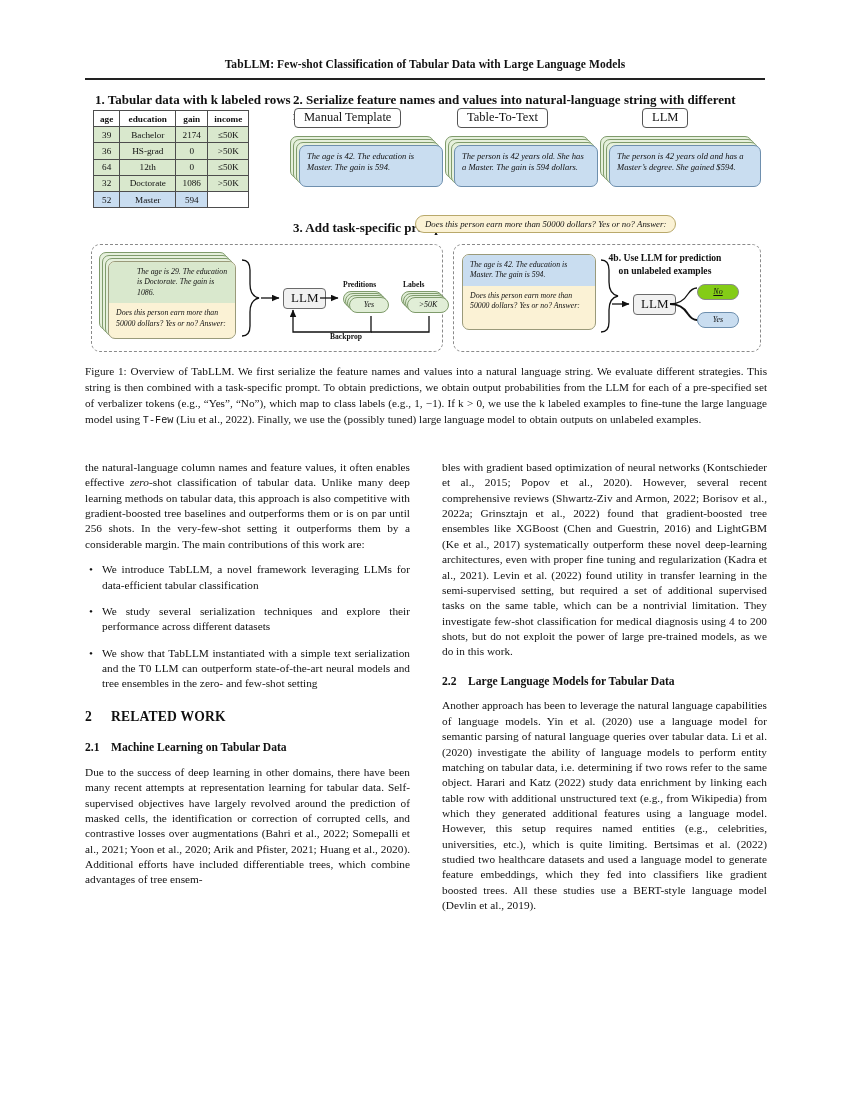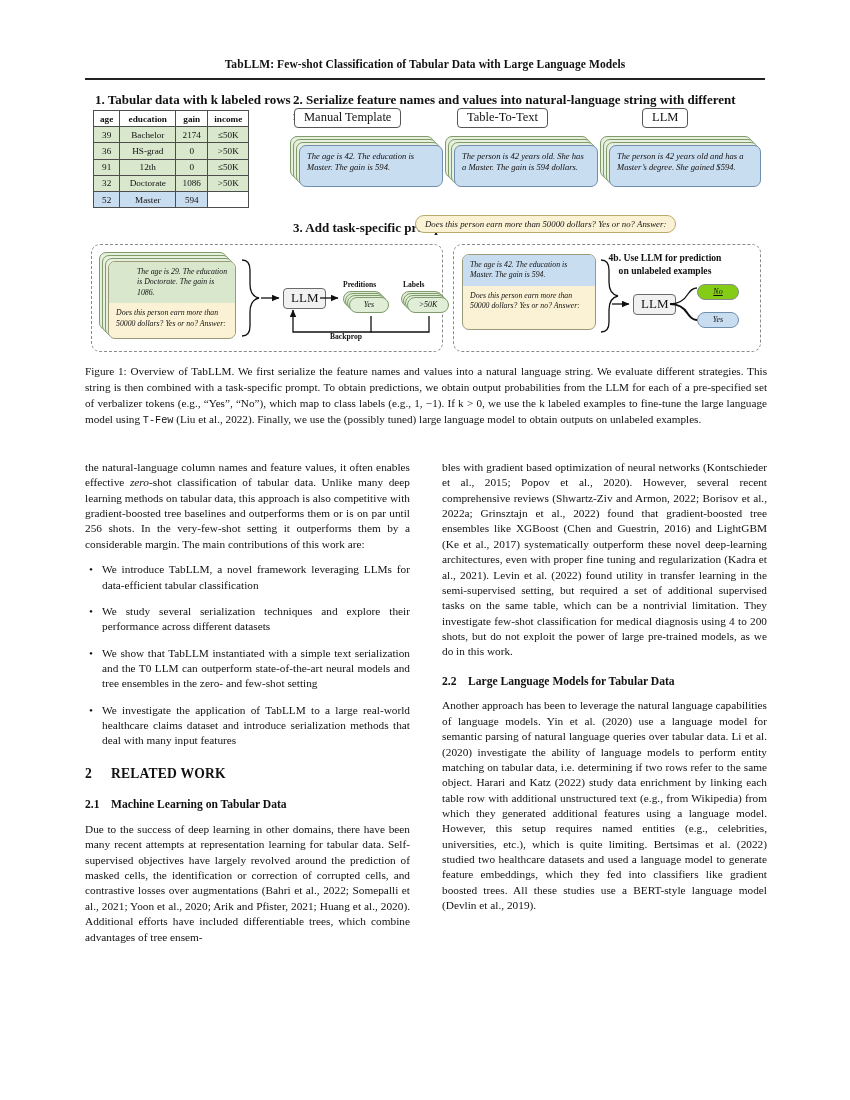--- a/index.html
+++ b/index.html
@@ -219,21 +219,21 @@
           <td class="w-gain">2174</td>
           <td class="w-inc">≤50K</td>
         </tr>
         <tr class="green">
           <td class="w-age">36</td>
           <td class="w-edu">HS-grad</td>
           <td class="w-gain">0</td>
           <td class="w-inc">&gt;50K</td>
         </tr>
         <tr class="green">
-          <td class="w-age">91</td>
+          <td class="w-age">64</td>
           <td class="w-edu">12th</td>
           <td class="w-gain">0</td>
           <td class="w-inc">≤50K</td>
         </tr>
         <tr class="green">
           <td class="w-age">32</td>
           <td class="w-edu">Doctorate</td>
           <td class="w-gain">1086</td>
           <td class="w-inc">&gt;50K</td>
         </tr>
@@ -349,21 +349,20 @@
     <span>Figure 1: Overview of TabLLM. We first serialize the feature names and values into a natural language string. We evaluate different strategies. This string is then combined with a task-specific prompt. To obtain predictions, we obtain output probabilities from the LLM for each of a pre-specified set of verbalizer tokens (e.g., “Yes”, “No”), which map to class labels (e.g., 1, −1). If k &gt; 0, we use the k labeled examples to fine-tune the large language model using </span><span class="mono">T-Few</span><span> (Liu et al., 2022). Finally, we use the (possibly tuned) large language model to obtain outputs on unlabeled examples.</span>
   </div>
 
   <div class="col col-left">
     <p><span>the natural-language column names and feature values, it often enables effective </span><em class="it">zero</em><span>-shot classification of tabular data. Unlike many deep learning methods on tabular data, this approach is also competitive with gradient-boosted tree baselines and outperforms them or is on par until 256 shots. In the very-few-shot setting it outperforms them by a considerable margin. The main contributions of this work are:</span></p>
 
     <ul class="bullets">
       <li>We introduce TabLLM, a novel framework leveraging LLMs for data-efficient tabular classification</li>
       <li>We study several serialization techniques and explore their performance across different datasets</li>
       <li>We show that TabLLM instantiated with a simple text serialization and the T0 LLM can outperform state-of-the-art neural models and tree ensembles in the zero- and few-shot setting</li>
-      <li>We investigate the application of TabLLM to a large real-world healthcare claims dataset and introduce serialization methods that deal with many input features</li>
     </ul>
 
     <h2 class="sec">
       <span class="num">2</span><span>RELATED WORK</span>
     </h2>
 
     <h3 class="subsec">
       <span class="num">2.1</span><span>Machine Learning on Tabular Data</span>
     </h3>
 

